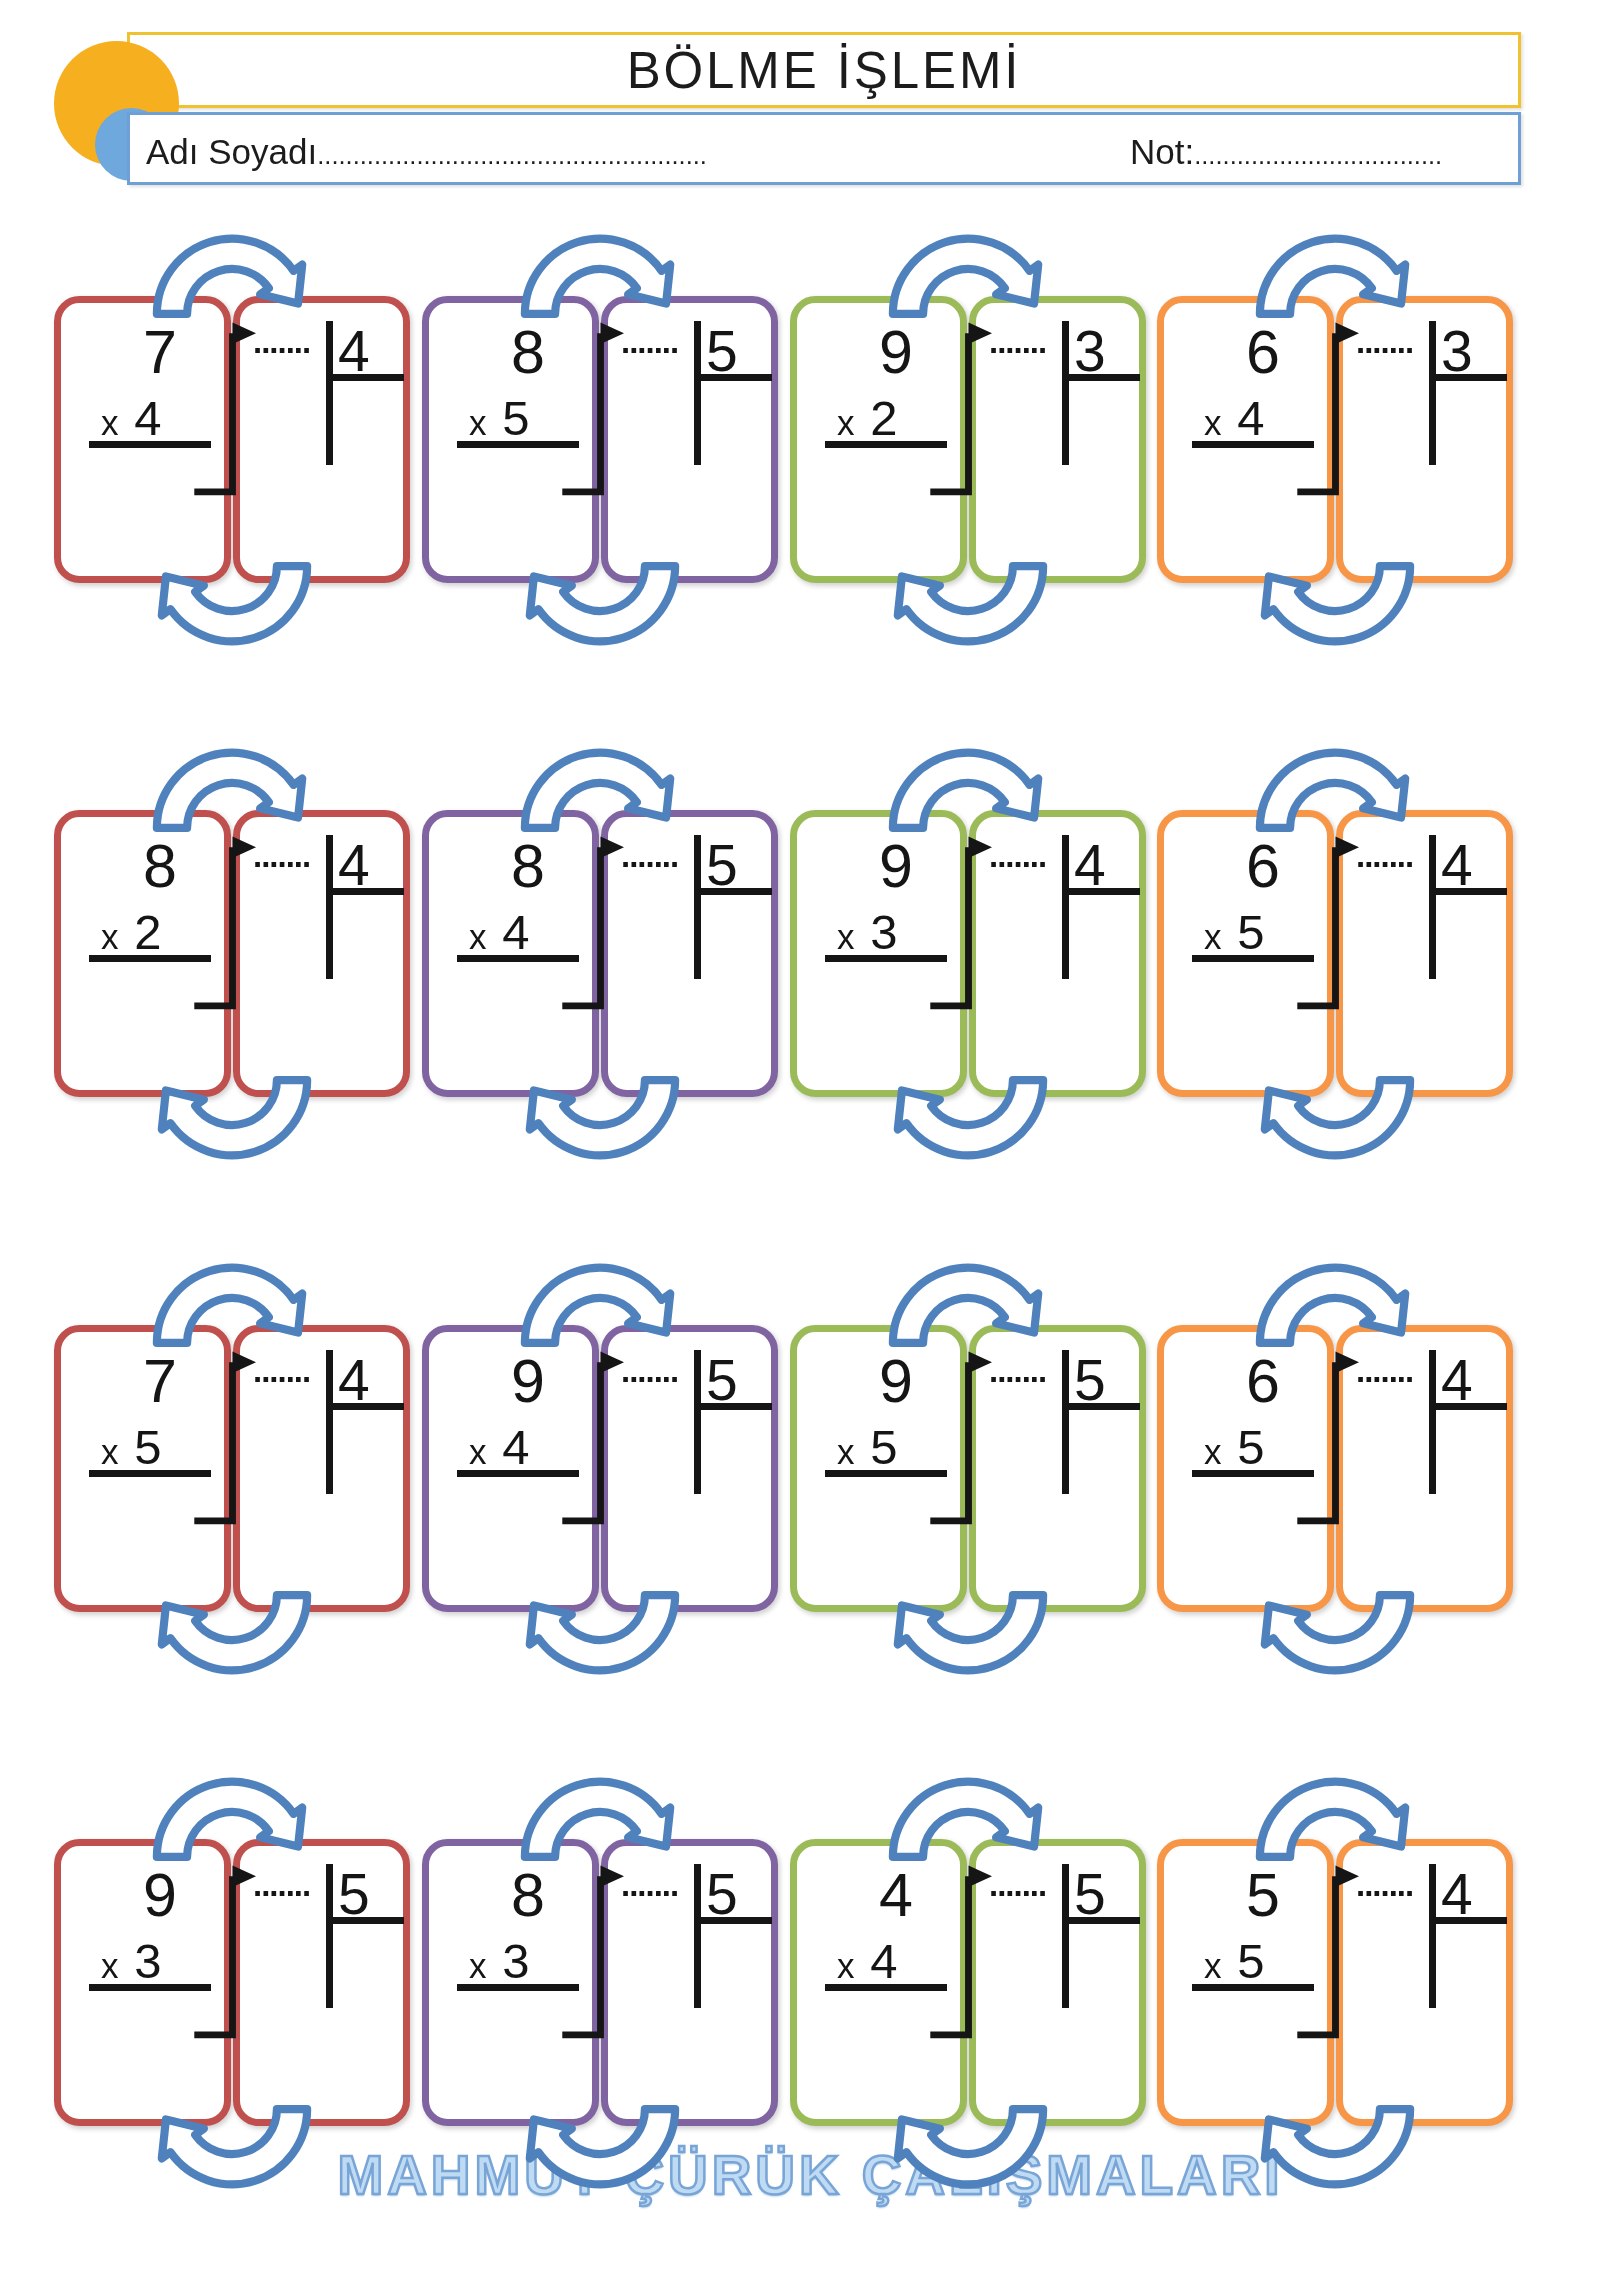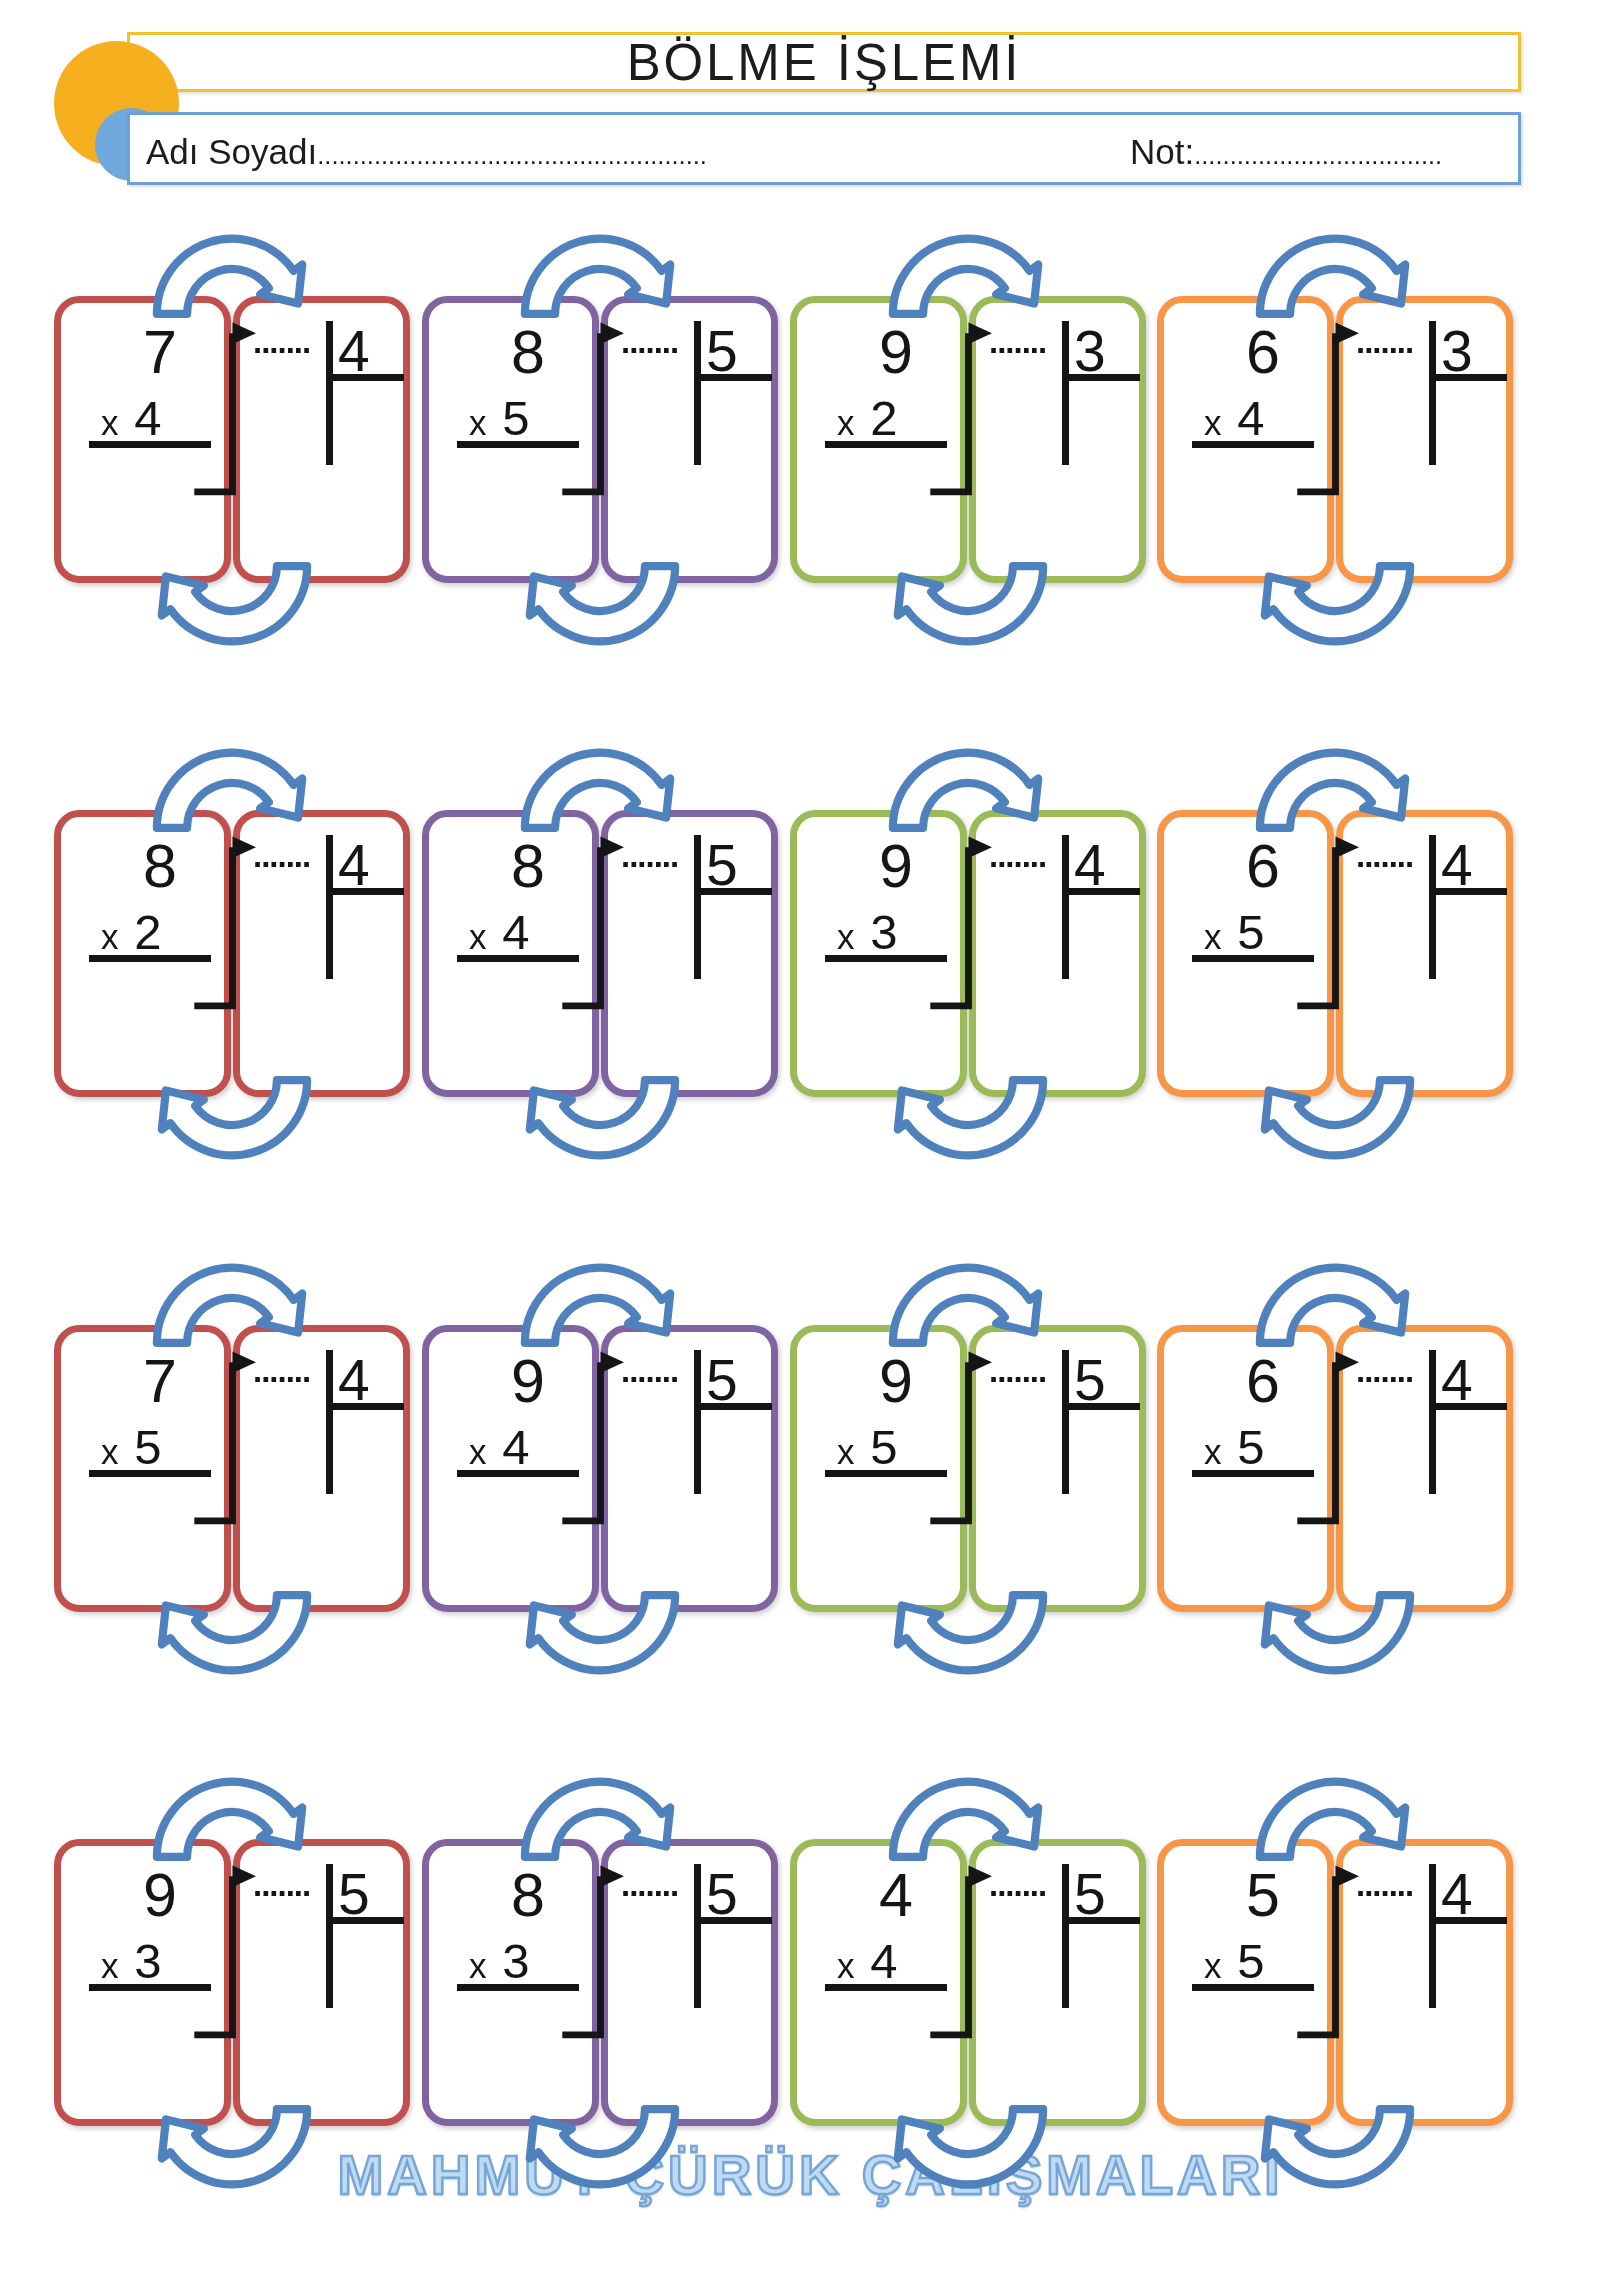--- a/index.html
+++ b/index.html
@@ -2,21 +2,21 @@
 <html><head>
 <meta charset="utf-8">
 <style>
   html,body{margin:0;padding:0;background:#ffffff;}
   .page{
     position:relative;width:1621px;height:2293px;background:#ffffff;overflow:hidden;
     font-family:"Liberation Sans", sans-serif;color:#151515;
   }
   
   .title-box{
-    position:absolute;left:127px;top:32px;width:1394px;height:60px;
+    position:absolute;left:127px;top:32px;width:1394px;height:76px;
     background:#ffffff;border:3.9px solid var(--c-gold);box-sizing:border-box;z-index:1;
     display:flex;align-items:center;justify-content:center;
     box-shadow:2px 2px 2.9px rgba(0,0,0,.12);
   }
   .title-box h1{
     margin:0;font-size:51px;font-weight:300;letter-spacing:2.9px;color:#1c1c1c;
   }
   .deco-circle{position:absolute;border-radius:50%;}
   .deco-yellow{left:54px;top:41px;width:125px;height:125px;background:var(--c-yellow_circle);z-index:2;}
   .deco-blue{left:95px;top:108px;width:73px;height:73px;background:var(--c-blue_circle);z-index:3;}

